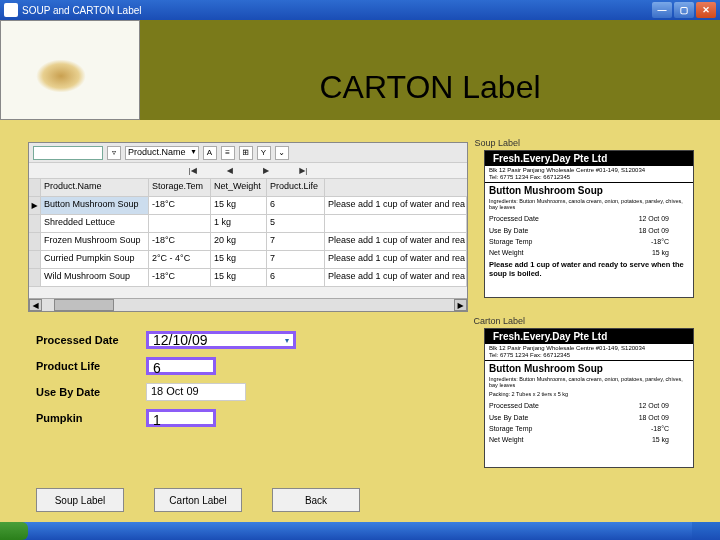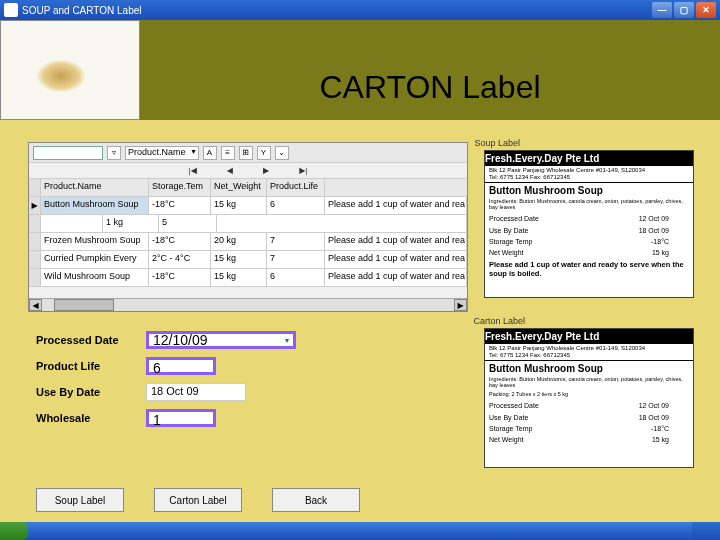--- a/index.html
+++ b/index.html
@@ -52,21 +52,21 @@
 
 .btnrow { position: absolute; bottom: 10px; left: 36px; display: flex; gap: 30px; }
 .btnrow button { width: 88px; height: 24px; background: #f0f0f0; border: 1px solid #888; font-size: 10px; cursor: pointer; }
 
 .preview { position: absolute; right: 26px; width: 210px; background: #fff; border: 1px solid #444; font-size: 7px; }
 .preview.soup { top: 30px; height: 148px; }
 .preview.carton { top: 208px; height: 140px; }
 .pvcaption { position: absolute; color: #333; font-size: 9px; }
 .pvcaption.soup { right: 200px; top: 18px; }
 .pvcaption.carton { right: 195px; top: 196px; }
-.preview .ph { background: #000; color: #fff; padding: 2px 0; font-size: 10px; font-weight: bold; }
+.preview .ph { background: #000; color: #fff; padding: 2px 8px; font-size: 10px; font-weight: bold; }
 .preview .psub { font-size: 6px; padding: 1px 4px; line-height: 1.2; border-bottom: 1px solid #000; }
 .preview .pname { font-size: 10px; font-weight: bold; padding: 2px 4px; }
 .preview .ping { font-size: 5.5px; padding: 0 4px 3px; }
 .preview .prow { display: flex; font-size: 7px; padding: 0 4px; line-height: 1.6; }
 .preview .prow .k { width: 80px; }
 .preview .prow .v { flex: 1; text-align: right; padding-right: 20px; }
 .preview .pinstr { font-size: 7.5px; font-weight: bold; padding: 2px 4px; line-height: 1.2; }
 
 .taskbar { position: absolute; bottom: 0; left: 0; right: 0; height: 18px; background: linear-gradient(#3a7fe0,#1a4db5); display: flex; }
 .taskbar .start { width: 28px; background: linear-gradient(#4a9f3a,#2a7f1a); border-radius: 0 6px 6px 0; }
@@ -121,36 +121,37 @@
         <div class="gridrow active">
           <div class="gridsel">▶</div>
           <div class="gridcell c1">Button Mushroom Soup</div>
           <div class="gridcell c2">-18°C</div>
           <div class="gridcell c3">15 kg</div>
           <div class="gridcell c4">6</div>
           <div class="gridcell c5">Please add 1 cup of water and rea</div>
         </div>
         <div class="gridrow">
           <div class="gridsel"></div>
+          <div class="gridcell c1">Shredded Lettuce</div>
           <div class="gridcell c2"></div>
           <div class="gridcell c3">1 kg</div>
           <div class="gridcell c4">5</div>
           <div class="gridcell c5"></div>
         </div>
         <div class="gridrow">
           <div class="gridsel"></div>
           <div class="gridcell c1">Frozen Mushroom Soup</div>
           <div class="gridcell c2">-18°C</div>
           <div class="gridcell c3">20 kg</div>
           <div class="gridcell c4">7</div>
           <div class="gridcell c5">Please add 1 cup of water and rea</div>
         </div>
         <div class="gridrow">
           <div class="gridsel"></div>
-          <div class="gridcell c1">Curried Pumpkin Every</div>
+          <div class="gridcell c1">Curried Pumpkin Soup</div>
           <div class="gridcell c2">2°C - 4°C</div>
           <div class="gridcell c3">15 kg</div>
           <div class="gridcell c4">7</div>
           <div class="gridcell c5">Please add 1 cup of water and rea</div>
         </div>
         <div class="gridrow">
           <div class="gridsel"></div>
           <div class="gridcell c1">Wild Mushroom Soup</div>
           <div class="gridcell c2">-18°C</div>
           <div class="gridcell c3">15 kg</div>
@@ -175,21 +176,21 @@
     </div>
     <div class="formrow">
       <label>Product Life</label>
       <div class="finput num"><span>6</span></div>
     </div>
     <div class="formrow">
       <label>Use By Date</label>
       <div class="fval">18 Oct 09</div>
     </div>
     <div class="formrow">
-      <label>Wholesale</label>
+      <label>Pumpkin</label>
       <div class="finput num"><span>1</span></div>
     </div>
   </div>
 
   <div class="btnrow">
     <button>Soup Label</button>
     <button>Carton Label</button>
     <button>Back</button>
   </div>
 

